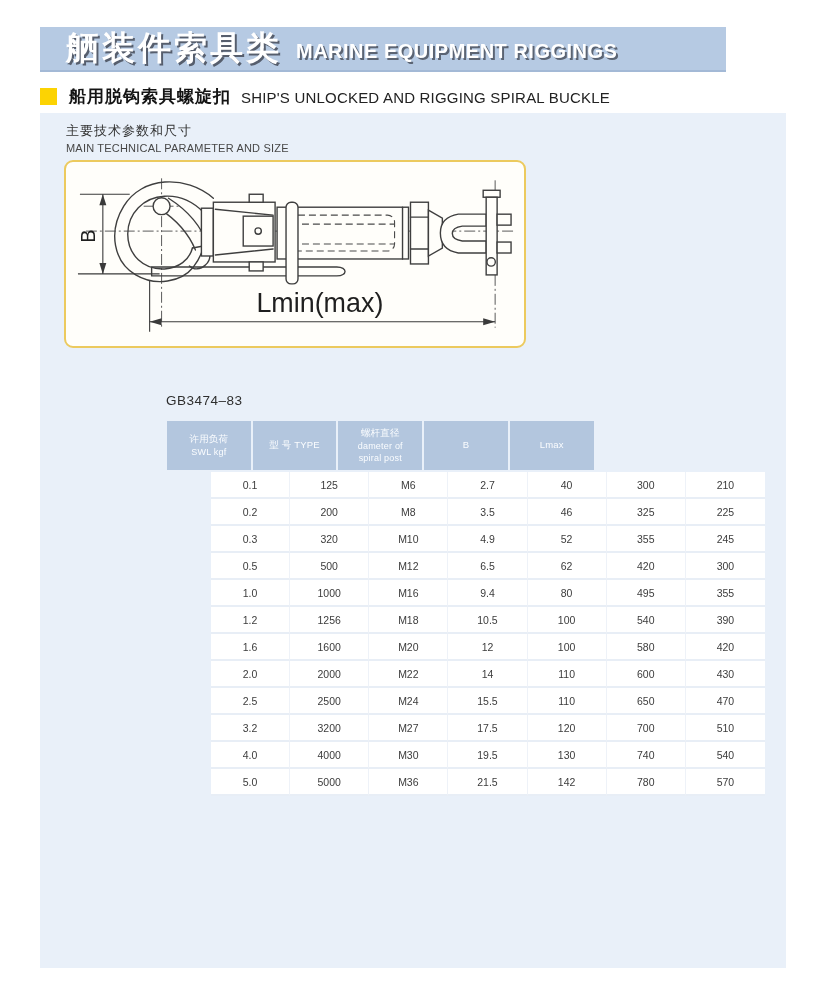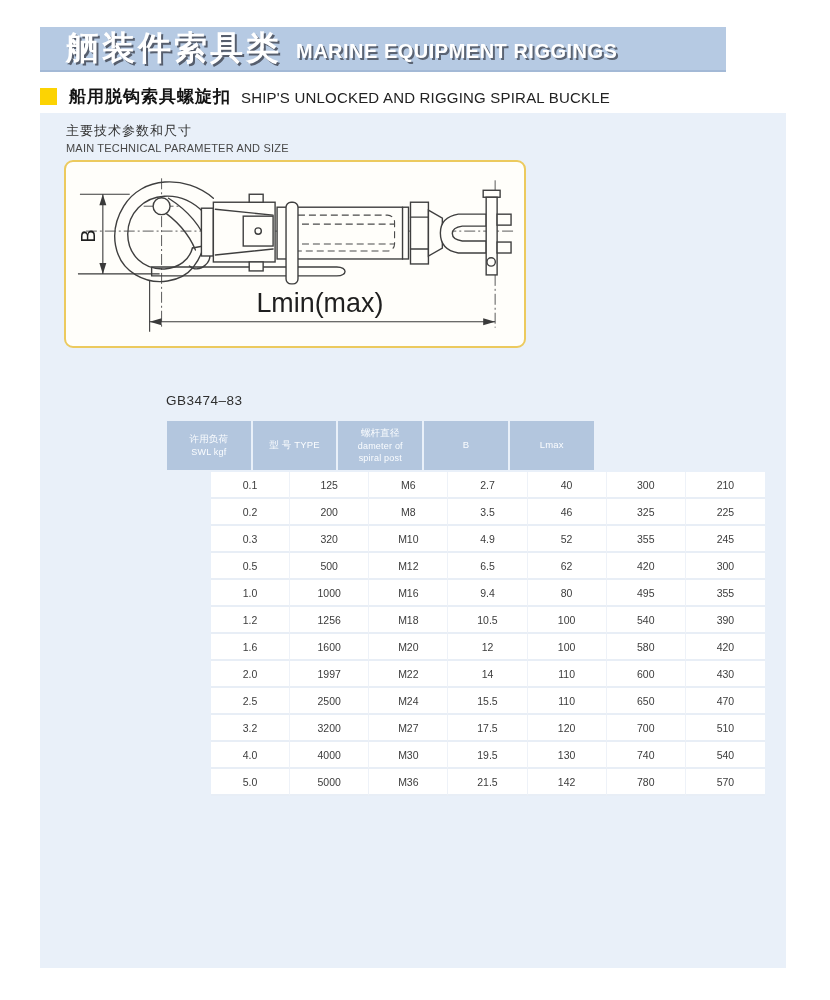--- a/index.html
+++ b/index.html
@@ -235,21 +235,21 @@
           <div class="td">1.6</div>
           <div class="td">1600</div>
           <div class="td">M20</div>
           <div class="td">12</div>
           <div class="td">100</div>
           <div class="td">580</div>
           <div class="td">420</div>
         </div>
         <div class="tr">
           <div class="td">2.0</div>
-          <div class="td">1997</div>
+          <div class="td">2000</div>
           <div class="td">M22</div>
           <div class="td">14</div>
           <div class="td">110</div>
           <div class="td">600</div>
           <div class="td">430</div>
         </div>
         <div class="tr">
           <div class="td">2.5</div>
           <div class="td">2500</div>
           <div class="td">M24</div>

